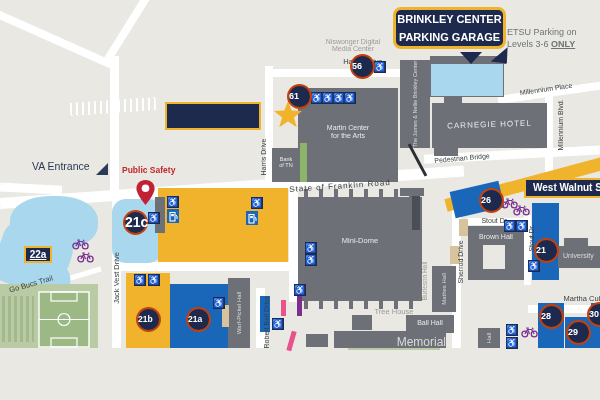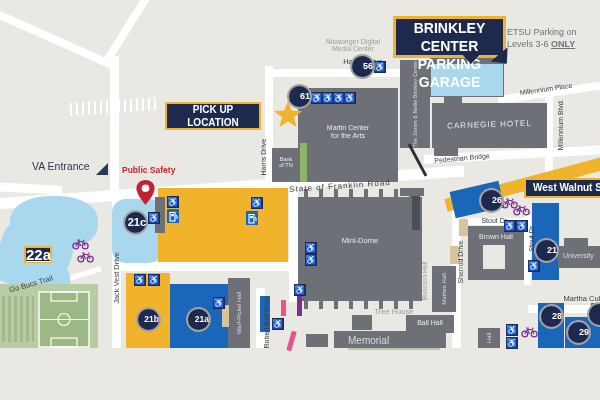--- a/index.html
+++ b/index.html
@@ -13,21 +13,21 @@
   .bldg{position:absolute;background:#6d7177;color:#fff;}
   .bldg-txt{color:#e8e9ea;text-align:center;line-height:1.15;}
   .lot-blue{position:absolute;background:#1a67ba;}
   .lot-gold{position:absolute;background:#f2b32c;}
   .tan{position:absolute;background:#d8c49c;}
   .green{position:absolute;background:#b9cba4;}
   .hlabel{position:absolute;white-space:nowrap;color:#3c4043;font-size:7px;transform:translate(-50%,-50%);}
   .vlabel{position:absolute;white-space:nowrap;color:#3c4043;font-size:7px;transform:translate(-50%,-50%) rotate(-90deg);}
   .gray-label{color:#9b9b97;}
   .callout{position:absolute;background:#1d2a4e;border:3px solid #f0b42c;color:#fff;font-weight:bold;text-align:center;}
-  .marker{position:absolute;width:21px;height:21px;border-radius:50%;background:#1d2a4e;border:2px solid #a3a3a3;color:#fff;font-size:9px;font-weight:bold;text-align:right;line-height:21px;}
+  .marker{position:absolute;width:21px;height:21px;border-radius:50%;background:#1d2a4e;border:2px solid #c2410c;color:#fff;font-size:9px;font-weight:bold;text-align:left;line-height:21px;}
   .sq-icon{position:absolute;width:12px;height:12px;background:#1d2a4e;color:#fff;font-size:9px;line-height:12px;text-align:center;}
   .ev-icon{position:absolute;width:12px;height:14px;background:#1a67ba;display:flex;align-items:center;justify-content:center;}
   .bike{position:absolute;}
   .teeth{position:absolute;height:9px;background:repeating-linear-gradient(90deg,#6d7177 0 4px,rgba(0,0,0,0) 4px 15px);}
   .pinkbar{position:absolute;background:#e8538e;}
   .purplebar{position:absolute;background:#7b2f8f;}
   #banner{position:absolute;left:0;top:348px;width:600px;height:52px;background:#1d2a4e;color:#f3b735;text-align:center;font-weight:bold;font-size:12px;line-height:19px;padding-top:8px;box-sizing:border-box;letter-spacing:-0.1px;}
   .note{position:absolute;color:#6e7377;font-size:9px;line-height:1.35;}
   .tri-down{position:absolute;width:0;height:0;border-left:11px solid transparent;border-right:11px solid transparent;border-top:12px solid #1d2a4e;}
   .tri-ne{position:absolute;width:0;height:0;border-left:12px solid transparent;border-bottom:12px solid #2b3a55;}
@@ -121,21 +121,21 @@
   <div class="abs" style="left:400px;top:188px;width:24px;height:8px;background:#6d7177;"></div>
 
   <div class="bldg" style="left:432px;top:266px;width:24px;height:46px;">
     <div class="vlabel" style="left:12px;top:23px;color:#d9dadb;font-size:6px;">Mathes Hall</div>
   </div>
   <div class="bldg" style="left:406px;top:315px;width:48px;height:18px;">
     <div class="bldg-txt" style="margin-top:4px;font-size:7px;">Ball Hall</div>
   </div>
   <div class="bldg" style="left:352px;top:315px;width:20px;height:15px;"></div>
   <div class="bldg" style="left:334px;top:331px;width:112px;height:17px;">
-    <div style="margin:4px 0 12px 14px;font-size:10px;color:#d9dadb;">Memorial</div>
+    <div style="margin:4px 0 12px 14px;font-size:12px;color:#d9dadb;text-align:right;">Memorial</div>
   </div>
   <div class="abs" style="left:306px;top:334px;width:22px;height:13px;background:#6d7177;"></div>
   <div class="bldg" style="left:228px;top:278px;width:22px;height:70px;">
     <div class="vlabel" style="left:11px;top:35px;color:#d9dadb;font-size:6px;">Warf-Pickel Hall</div>
   </div>
   <div class="bldg" style="left:468px;top:226px;width:56px;height:54px;">
     <div class="bldg-txt" style="margin-top:7px;font-size:7px;">Brown Hall</div>
     <div class="abs" style="left:15px;top:19px;width:22px;height:24px;background:#e9e8e3;"></div>
   </div>
   <div class="bldg" style="left:558px;top:246px;width:47px;height:22px;">
@@ -179,30 +179,29 @@
   <div class="abs" style="left:122px;top:165px;font-size:8.5px;font-weight:bold;color:#c0272d;">Public Safety</div>
   <svg class="abs" style="left:135px;top:179px;" width="21" height="27" viewBox="0 0 22 28">
     <path d="M11 1 C5 1 1.5 5 1.5 10 C1.5 16 11 27 11 27 C11 27 20.5 16 20.5 10 C20.5 5 17 1 11 1 Z" fill="#c22033"></path>
     <circle cx="11" cy="9.5" r="4" fill="#fff"></circle>
   </svg>
 
   <svg class="abs" style="left:273px;top:100px;" width="30" height="30" viewBox="0 0 30 30">
     <path d="M15 1 L18.7 10.6 L29 11 L20.9 17.4 L23.8 27.3 L15 21.6 L6.2 27.3 L9.1 17.4 L1 11 L11.3 10.6 Z" fill="#f2b32c"></path>
   </svg>
 
-  <div class="abs" style="left:24px;top:246px;width:24px;height:13px;background:#1d2a4e;border:2px solid #f0b42c;color:#fff;font-size:15px;font-weight:bold;text-align:center;line-height:13px;text-decoration:underline;">22a</div>
-
-  <div class="callout" style="left:393px;top:16px;width:107px;height:36px;font-size:14px;line-height:18px;">
+  <div class="abs" style="left:24px;top:246px;width:24px;height:13px;background:#1d2a4e;border:2px solid #f0b42c;color:#fff;font-size:10px;font-weight:bold;text-align:center;line-height:13px;text-decoration:underline;">22a</div>
+
+  <div class="callout" style="left:393px;top:7px;width:107px;height:36px;font-size:11px;line-height:18px;border-radius:8px;">
     <div>BRINKLEY CENTER</div>
       <div>PARKING GARAGE</div>
   </div>
   <div class="tri-down" style="left:460px;top:52px;"></div>
   <div class="tri-down" style="left:492px;top:53px;transform:rotate(-40deg);"></div>
   <div class="callout" style="left:165px;top:102px;width:92px;height:24px;border-width:2.5px;font-size:10px;line-height:12.5px;">
-      <div>PICK UP LOCATION</div>
   </div>
   <div class="callout" style="left:524px;top:178px;width:92px;height:16px;border-width:2.5px;font-size:10px;line-height:16px;text-align:left;padding-left:7px;white-space:nowrap;overflow:hidden;">West Walnut St.</div>
 
   <div class="note" style="left:507px;top:26px;width:95px;">
     <div>ETSU Parking on</div>
     <div><span>Levels 3-6 </span><span style="font-weight:bold;text-decoration:underline;">ONLY</span></div>
   </div>
 
   <div class="abs" style="left:0;top:0;">
       <div class="sq-icon" style="left: 311px; top: 92px;">♿</div>
@@ -265,21 +264,21 @@
         </svg></div>
       <div class="bike" style="left: 521px; top: 324px;"><svg width="17" height="12" viewBox="0 0 17 12">
           <circle cx="3.8" cy="8" r="2.9" fill="none" stroke="#7b2f8f" stroke-width="1.3"></circle>
           <circle cx="13.2" cy="8" r="2.9" fill="none" stroke="#7b2f8f" stroke-width="1.3"></circle>
           <path d="M3.8 8 L6.5 3.5 L10.5 3.5 L13.2 8 M6.5 3.5 L8.6 8 M5.3 2.2 L7.8 2.2 M11.3 1.8 L12.3 3.5" fill="none" stroke="#7b2f8f" stroke-width="1.2"></path>
         </svg></div>
     </div>
   <div class="abs" style="left:0;top:0;">
       <div class="marker" style="left: 287px; top: 84px;">61</div>
       <div class="marker" style="left: 350px; top: 54px;">56</div>
-      <div class="marker" style="left: 123px; top: 210px; font-size: 11px;">21c</div>
+      <div class="marker" style="left: 123px; top: 210px; font-size: 14px;">21c</div>
       <div class="marker" style="left: 136px; top: 307px; font-size: 8.5px;">21b</div>
       <div class="marker" style="left: 186px; top: 307px; font-size: 8.5px;">21a</div>
       <div class="marker" style="left: 479px; top: 188px;">26</div>
       <div class="marker" style="left: 534px; top: 238px;">21</div>
       <div class="marker" style="left: 539px; top: 304px;">28</div>
       <div class="marker" style="left: 566px; top: 320px;">29</div>
       <div class="marker" style="left: 587px; top: 302px;">30</div>
     </div>
 
 </div>

